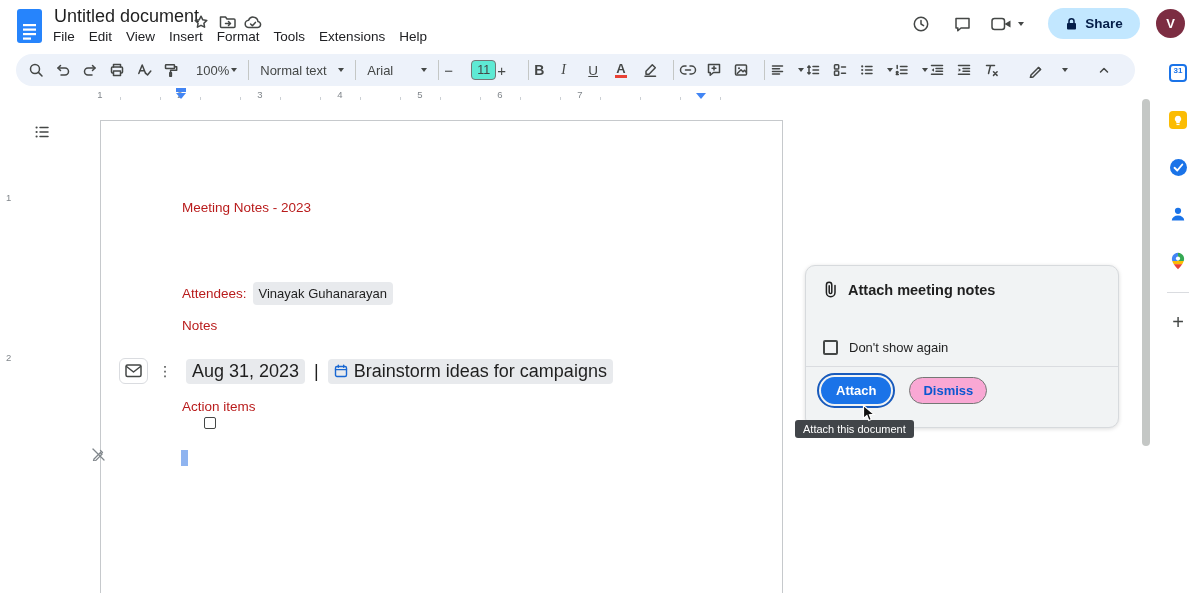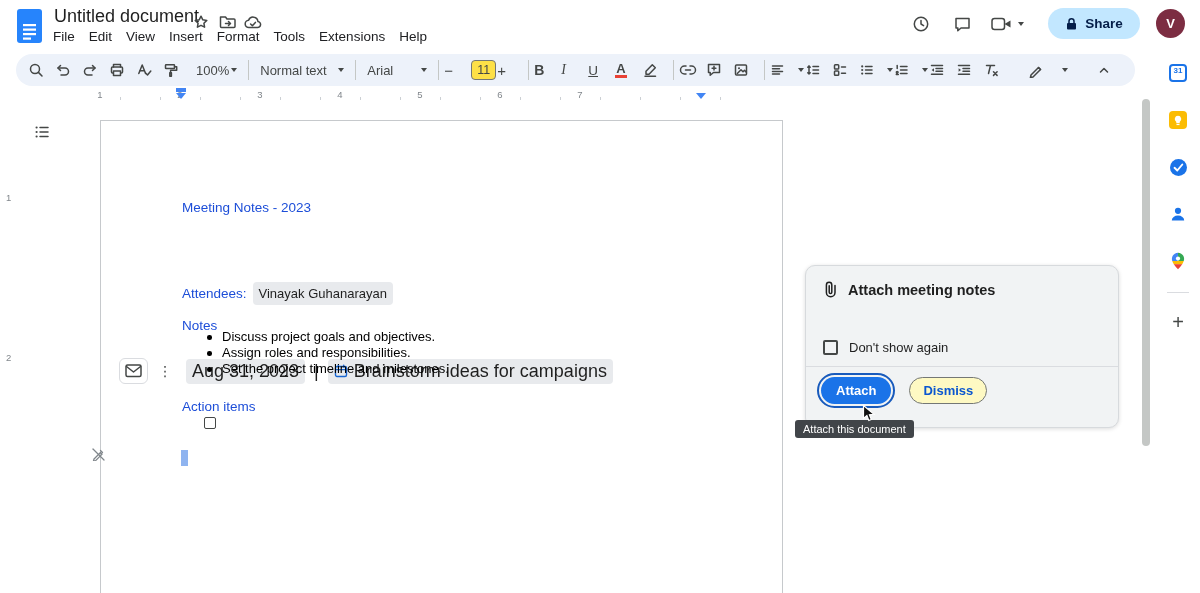--- a/index.html
+++ b/index.html
@@ -26,39 +26,39 @@
   
   .toolbar { left:16px; top:54px; width:1119px; height:32px; background:#edf2fa; border-radius:16px;
     display:flex; align-items:center; padding:0 12px; gap:1px; color:#444746; }
   .tb { min-width:26px; height:26px; display:flex; align-items:center; justify-content:space-between; border-radius:4px; cursor:pointer; }
   .tb.text-btn { font-size:13px; padding:0 6px; gap:2px; }
   .sep { width:1px; height:20px; background:#c4c7c5; margin:0 4px; }
   .bold-b { font-weight:bold; font-size:14px; }
   .italic-i { font-style:italic; font-size:14px; font-family:"Liberation Serif", serif; }
   .under-u { text-decoration:underline; font-size:13.5px; }
   .acolor { font-weight:bold; font-size:13px; line-height:12px; border-bottom:3px solid #e94235; padding:0 1px; }
-  .sizebox { width:25px; height:20px; border:1px solid #747775; border-radius:4px; background:#fde047;
+  .sizebox { width:25px; height:20px; border:1px solid #747775; border-radius:4px; background:#5eead4;
     font-size:12.5px; display:flex; align-items:center; justify-content:center; }
   .pm { font-size:15px; }
 
   
   .ruler-h { left:100px; top:88px; width:683px; height:16px; font-size:9.5px; color:#80868b; }
   .ruler-h .num { position:absolute; top:1px; transform:translateX(-50%); }
   .ticks { position:absolute; left:20px; top:9px; width:640px; height:3px;
     background:repeating-linear-gradient(to right, #ccd0d4 0 1px, transparent 1px 40px); }
   .ind-rect { position:absolute; left:-5px; top:0; width:10px; height:3.5px; background:#4285f4; }
   .ind-tri { position:absolute; top:5px; width:0; height:0; border-left:5px solid transparent; border-right:5px solid transparent; border-top:6px solid #4285f4; }
   .ruler-v { left:3px; top:110px; width:12px; font-size:9.5px; color:#80868b; }
   .ruler-v span { position:absolute; left:3px; }
 
   
   .outline-btn { left:33px; top:123px; width:20px; height:20px; cursor:pointer; }
   .page { left:100px; top:120px; width:683px; height:473px; background:#fff; border:1px solid #c6c9cc; border-bottom:none; }
   .page .abs { position:absolute; }
-  .doc-line { font-size:13.5px; color:#1d4ed8; cursor:text; }
+  .doc-line { font-size:13.5px; color:#b91c1c; cursor:text; }
   .chip-row { left:18px; top:237px; height:26px; display:flex; align-items:center; }
   .email-btn { width:29px; height:26px; background:#fff; border:1px solid #dadce0; border-radius:6px;
     display:flex; align-items:center; justify-content:center; cursor:pointer; }
   .dots { font-size:14px; color:#444746; padding:0 6px; margin-left:4px; cursor:pointer; }
   .chip { background:#e8eaed; border-radius:4px; padding:2px 6px; font-size:18px; color:#1f1f1f;
     display:inline-flex; align-items:center; gap:6px; cursor:pointer; }
   .chip.small { font-size:13px; padding:4px 6px; }
   .chip-sep { font-size:18px; margin:0 9px; }
   .bullets { left:104px; top:208px; list-style:none; font-size:13px; color:#000; }
   .bullets li { position:relative; padding-left:17px; line-height:16px; cursor:text; }
@@ -72,21 +72,21 @@
     border-radius:10px; box-shadow:0 1px 4px rgba(0,0,0,.14); }
   .popup .abs { position:absolute; }
   .popup-head { left:17px; top:15px; display:flex; align-items:center; gap:10px;
     font-size:14.5px; font-weight:bold; color:#1f1f1f; }
   .popup-body { left:17px; top:46px; font-size:12px; color:#3c4043; }
   .popup-check { left:17px; top:74px; display:flex; align-items:center; gap:11px; font-size:13px; color:#1f1f1f; }
   .cb { width:15px; height:15px; border:2px solid #444746; border-radius:2px; background:#f1f3f4; cursor:pointer; }
   .popup-actions { left:0; top:100px; width:312px; border-top:1px solid #dadce0; padding:10px 0 0 15px; display:flex; gap:18px; }
   .btn-attach { background:#1a73e8; color:#fff; font-size:13px; font-weight:bold; border:none; border-radius:15px;
     padding:6px 15px; cursor:pointer; outline:2px solid #185abc; outline-offset:2px; }
-  .btn-dismiss { background:#fef9c3; color:#0b57d0; font-size:13px; font-weight:bold; border:1px solid #747775;
+  .btn-dismiss { background:#f9a8d4; color:#0b57d0; font-size:13px; font-weight:bold; border:1px solid #747775;
     border-radius:15px; padding:5px 13px; cursor:pointer; }
   .tooltip { left:795px; top:420px; background:#414549; color:#fff; font-size:11px; padding:3px 8px; border-radius:3px; }
   .cursor { left:862px; top:404px; pointer-events:none; }
 
   
   .scrollbar { left:1142px; top:99px; width:8px; height:347px; background:#c4c7c5; border-radius:4px; cursor:grab; }
   .appbar { left:1156px; top:54px; width:44px; height:539px; background:#fff; }
   .app-ic { position:absolute; left:12px; width:20px; height:20px; display:flex; align-items:center; justify-content:center; cursor:pointer; }
   .cal-app { width:18px; height:18px; border:2px solid #1a73e8; border-radius:4px; background:#fff;
     display:flex; align-items:flex-start; justify-content:center; font-size:8px; font-weight:bold; color:#1a73e8; }
@@ -394,25 +394,20 @@
       </span>
     </div>
 
     <div class="abs" style="left:81px; top:161px; display:flex; align-items:center; gap:6px">
       <span class="doc-line">Attendees:</span>
       <span class="chip small">Vinayak Guhanarayan</span>
     </div>
 
     <div class="abs doc-line" style="left:81px; top:197px">Notes</div>
 
-    <ul class="abs bullets">
-      <li><span>Discuss project goals and objectives.</span></li>
-      <li><span>Assign roles and responsibilities.</span></li>
-      <li><span>Set the project timeline and milestones.</span></li>
-    </ul>
 
     <div class="abs doc-line" style="left:81px; top:278px">Action items</div>
     <div class="abs doc-checkbox"></div>
     <div class="abs caret-block"></div>
   </div>
 
   <div class="abs margin-pencil">
     <svg width="13" height="13" viewBox="0 0 13 13" style="stroke:#80868b; fill:none; stroke-width:1.3; stroke-linecap:round; stroke-linejoin:round">
         <path d="M2 11l6.5-6.5 1.6 1.6L3.6 12.6 1.5 13z"></path>
         <path d="M8.5 2.5l2 2"></path>

